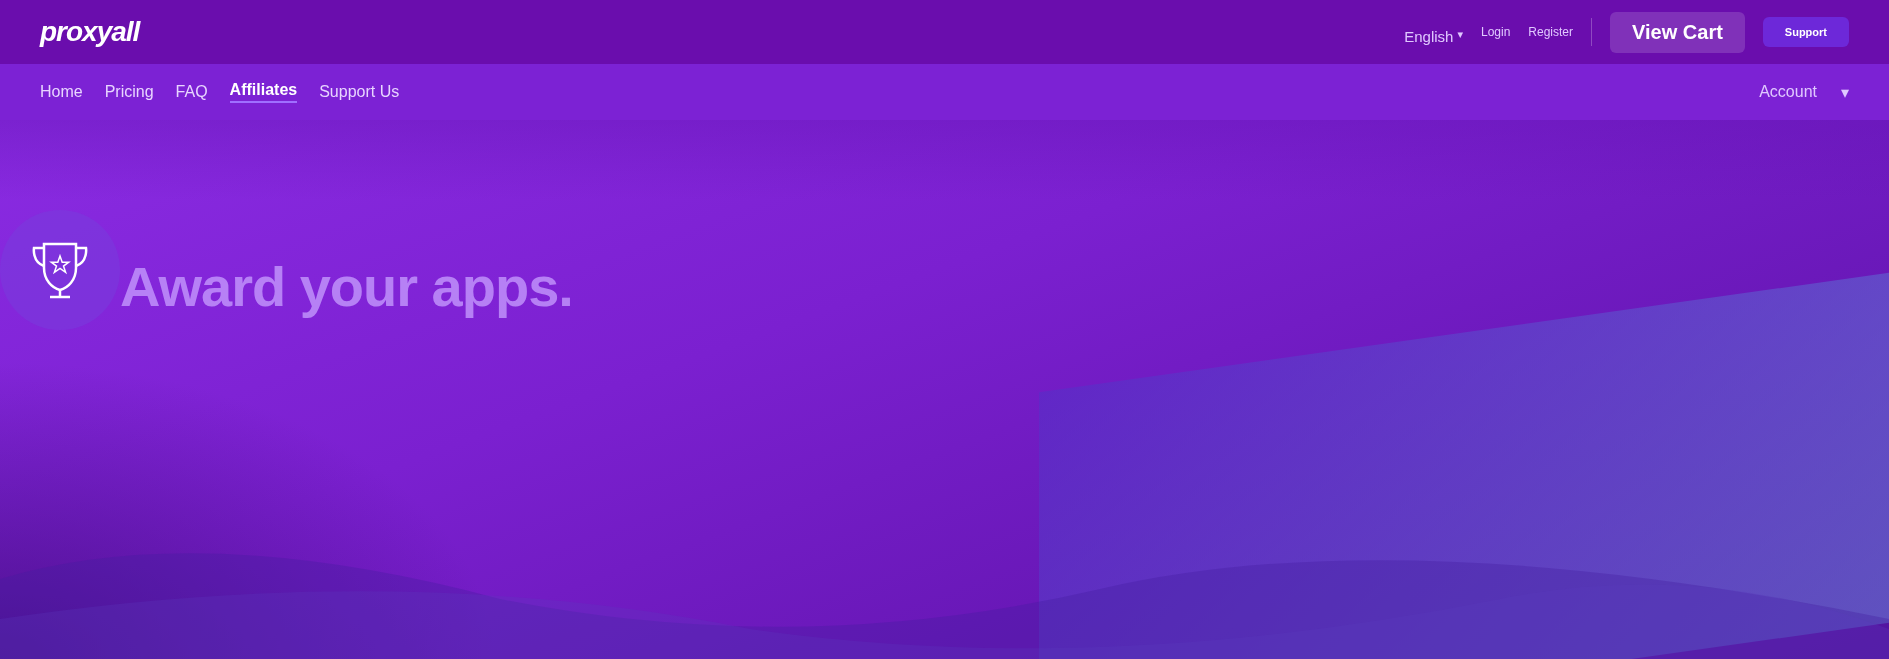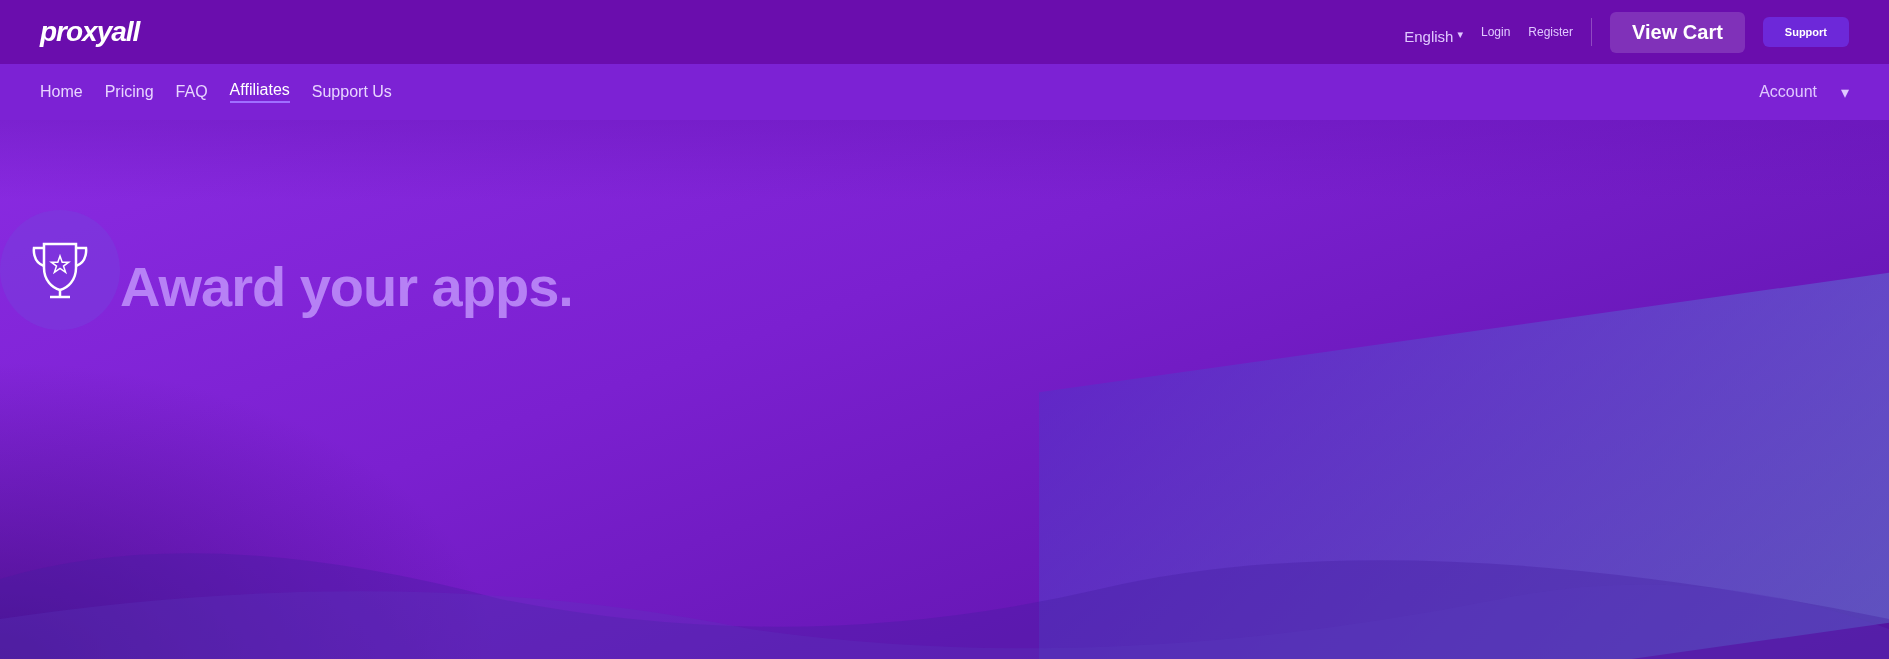--- a/index.html
+++ b/index.html
@@ -91,21 +91,21 @@
     .nav-link {
       color: #e8d5ff;
       font-size: 16px;
       text-decoration: none;
       cursor: pointer;
       background: none;
       border: none;
     }
     .nav-link.affiliates-active {
       color: #fff;
-      font-weight: 400;
+      font-weight: 700;
       border-bottom: 2px solid #9f6fff;
       padding-bottom: 2px;
     }
     .account-btn {
       color: #e0c8ff;
       font-size: 16px;
       display: flex;
       align-items: center;
       gap: 24px;
       cursor: pointer;

